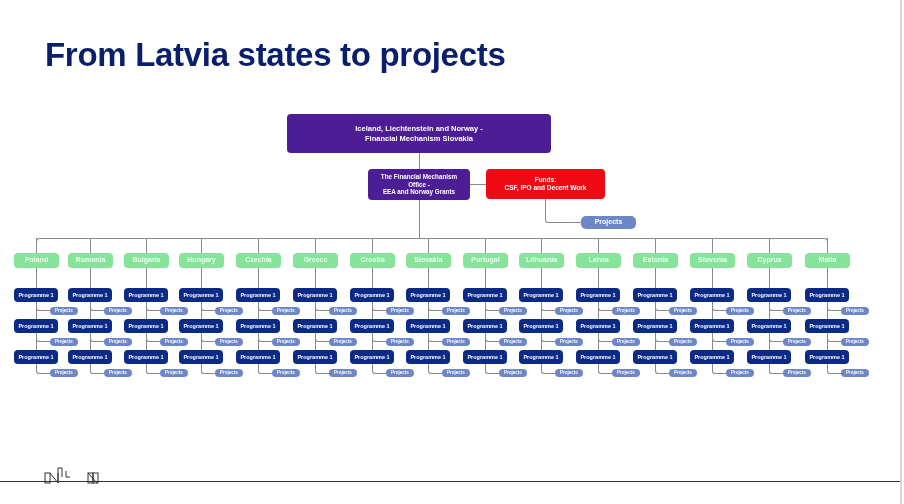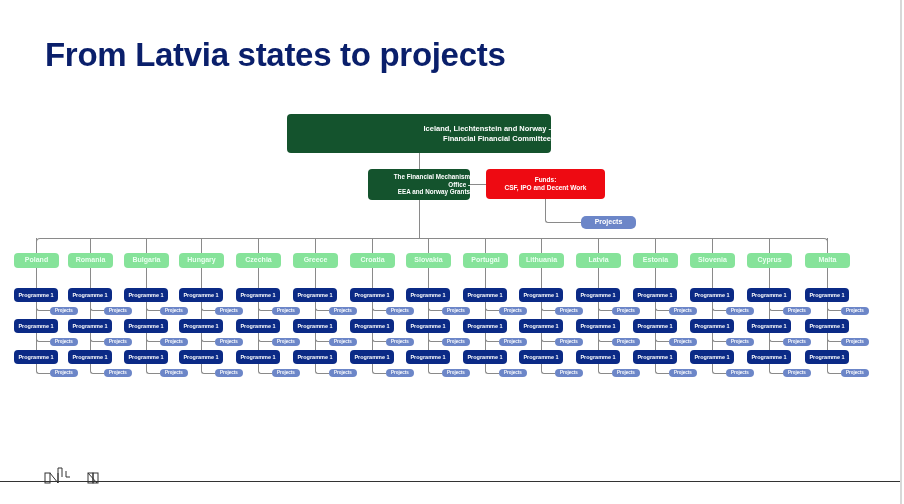--- a/index.html
+++ b/index.html
@@ -15,39 +15,39 @@
   }
   .right-edge { position: absolute; left: 900px; top: 0; width: 2px; height: 504px; background: #d8d8d8; }
   .bottom-line { position: absolute; left: 0; top: 481px; width: 900px; height: 1px; background: #333; }
   .logo { position: absolute; left: 44px; top: 464px; width: 64px; height: 26px; }
 
   .box {
     position: absolute; box-sizing: border-box; color: #fff; font-weight: bold;
     display: flex; align-items: center; justify-content: center; text-align: center;
     border-radius: 4px; line-height: 1.25;
   }
-  .navy { background: #14532d; align-items: flex-end; }
+  .navy { background: #4c1d95; }
   .red { background: #ee0a12; }
   .green { background: #86e39a; border-radius: 4px; font-size: 7px; color: #eafff0; }
   .prog { background: #0b2a86; font-size: 5.5px; border-radius: 4px; }
   .proj { background: #6c86c8; font-size: 4.5px; border-radius: 5px; }
   .proj-top { background: #6c86c8; font-size: 7px; border-radius: 5px; }
 
   .line { position: absolute; background: #8a8a8a; }
   .elbow { position: absolute; box-sizing: border-box; border-left: 1px solid #8a8a8a; border-bottom: 1px solid #8a8a8a; border-bottom-left-radius: 3px; }
   .bus { position: absolute; box-sizing: border-box; border-top: 1px solid #8a8a8a; border-left: 1px solid #8a8a8a; border-right: 1px solid #8a8a8a; border-top-left-radius: 4px; border-top-right-radius: 4px; }
 </style>
 </head>
 <body>
 
 <div class="title">From Latvia states to projects</div>
 
 <div class="box navy" style="left:287px;top:114px;width:264px;height:39px;font-size:7.5px;flex-direction:column;">
   <span>Iceland, Liechtenstein and Norway  -</span>
-  <span>Financial Financial Committee</span>
+  <span>Financial Mechanism Slovakia</span>
 </div>
 
 <div class="line" style="left:419px;top:153px;width:1px;height:16px;"></div>
 
 <div class="box navy" style="left:368px;top:169px;width:102px;height:31px;font-size:6.3px;flex-direction:column;">
   <span>The Financial Mechanism</span>
   <span>Office -</span>
   <span>EEA and Norway Grants</span>
 </div>
 

